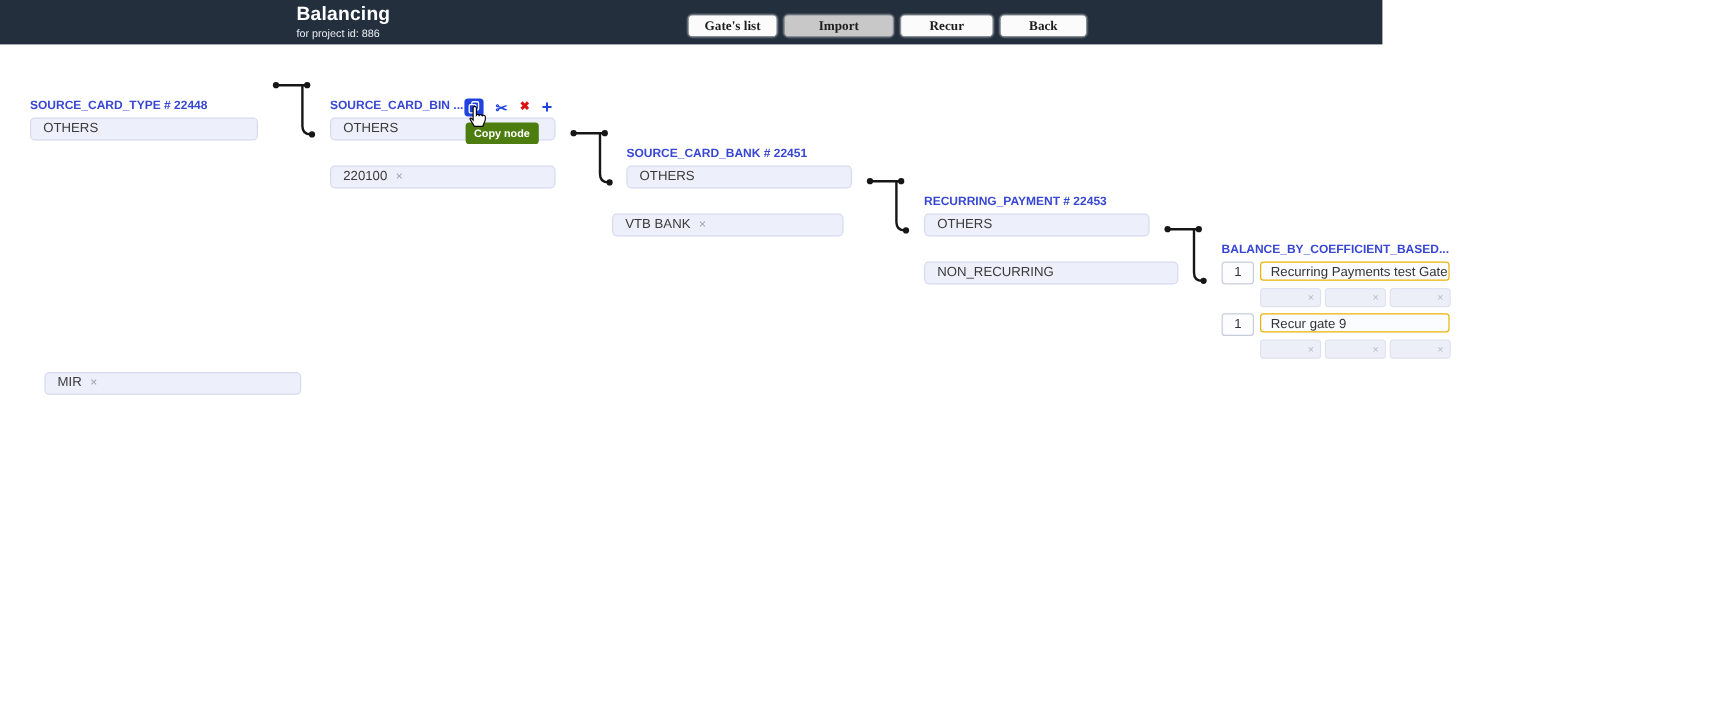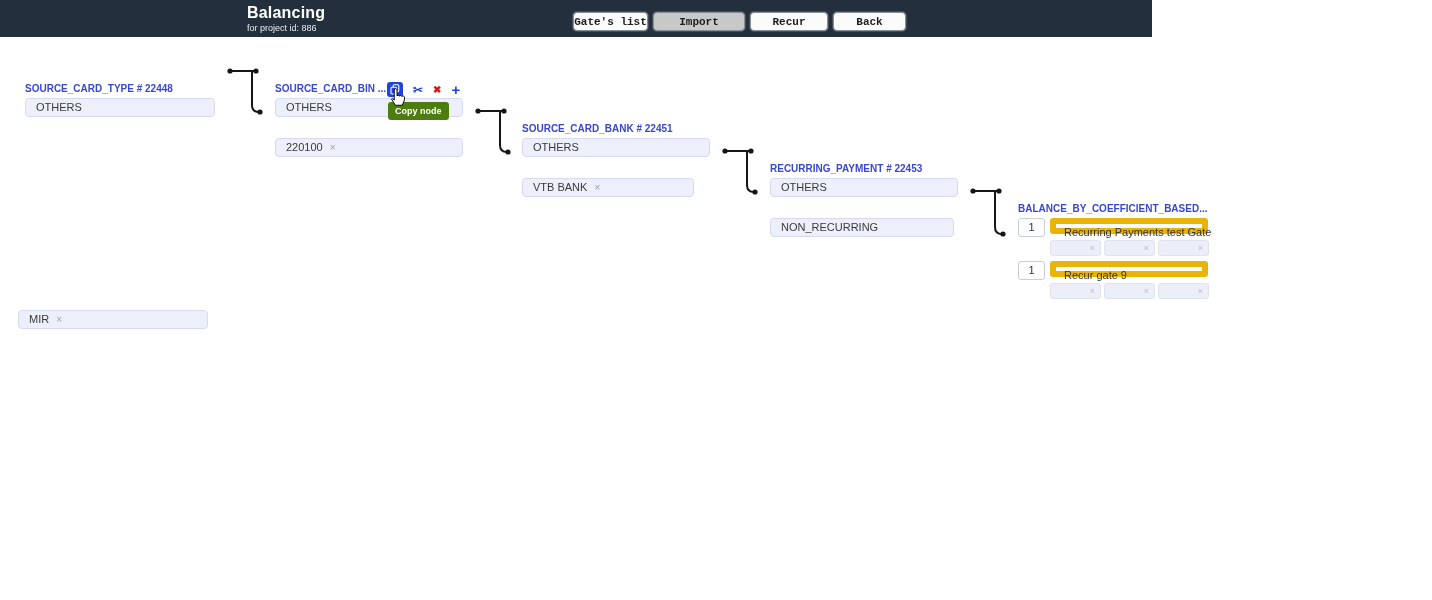--- a/index.html
+++ b/index.html
@@ -6,21 +6,21 @@
   html,body { width:1432px; height:600px; background:#ffffff; overflow:hidden;
               font-family:"Liberation Sans", sans-serif; }
 
   
   .topbar { position:absolute; left:0; top:0; width:1152px; height:37px;
             background:#242f3d; z-index:10; }
   .title-wrap { position:absolute; left:247px; top:4px; color:#fff; }
   .app-title { font-size:16px; font-weight:bold; letter-spacing:.2px; }
   .app-subtitle { font-size:9px; margin-top:1px; color:#e8ecf2; }
   .toolbar { position:absolute; right:246px; top:12px; display:flex; gap:5px; }
-  .tb-btn { height:19px; padding:0 14px; font-family:Liberation Mono, monospace;
+  .tb-btn { height:19px; padding:0 14px; font-family:Liberation Serif, serif;
             font-size:11px; font-weight:bold; color:#1d1d1d; background:#fbfbfb;
             border:1px solid #878d96; border-radius:4px; cursor:pointer;
             box-shadow:0 0 0 1px rgba(255,255,255,.15); }
   .tb-btn.b-gates { width:75px; padding:0; }
   .tb-btn.b-import { width:92px; padding:0; background:#c8c8c8; }
   .tb-btn.b-export { width:78px; padding:0; }
   .tb-btn.b-back { width:73px; padding:0; }
 
   
   .canvas { position:absolute; left:0; top:37px; width:1432px; height:563px; }
@@ -45,21 +45,21 @@
              font-weight:bold; padding:4px 7px; border-radius:3px; z-index:6;
              white-space:nowrap; }
 
   .cursor { position:absolute; z-index:7; }
 
   
   .weight-box { position:absolute; width:27px; height:19px; background:#fdfdff;
                 border:1px solid #c9cdd9; border-radius:3px; font-size:11px; color:#333;
                 text-align:center; line-height:17px; z-index:2; }
   .gate-box { position:absolute; width:158px; height:16px; background:#fbfcff;
-              border:6px solid #eab308; border-radius:3px; font-size:11px; color:#333;
+              border:1px solid #eab308; border-radius:3px; font-size:11px; color:#333;
               line-height:17px; padding-left:8px; z-index:2; white-space:nowrap; }
   .slot-row { position:absolute; display:flex; gap:3px; z-index:2; }
   .slot { width:51px; height:16px; background:#edeff8; border:1px solid #e0e2f0;
           border-radius:3px; display:flex; align-items:center; justify-content:flex-end;
           padding-right:5px; }
   .slot .rm { color:#b7bcca; font-size:9px; cursor:pointer; }
 </style>
 </head>
 <body>
 
@@ -102,21 +102,21 @@
       <circle cx="973" cy="191" r="2.6"></circle>
         <circle cx="999" cy="191" r="2.6"></circle>
         <circle cx="1003" cy="234" r="2.6"></circle>
     </g>
   </svg>
 
   <div class="col-title" style="left:25px; top:46px;">SOURCE_CARD_TYPE # 22448</div>
   <div class="node" style="left:25px; top:61px; width:190px;">
     <span>OTHERS</span>
   </div>
-  <div class="node" style="left:18px; top:273px; width:190px;">
+  <div class="node" style="left:37px; top:273px; width:214px;">
     <span>MIR</span><span class="rm">×</span>
   </div>
 
   <div class="col-title" style="left:275px; top:46px;">SOURCE_CARD_BIN ...</div>
   <div class="hdr-icons" style="left:387px; top:45px;">
     <span class="ic-copy">
       <svg width="10" height="11" viewBox="0 0 10 11">
         <rect x="3.2" y="0.8" width="5.6" height="6.8" rx="1" fill="none" stroke="#fff" stroke-width="1.1"></rect>
         <rect x="1.0" y="3.2" width="5.6" height="6.8" rx="1" fill="#2042df" stroke="#fff" stroke-width="1.1"></rect>
       </svg>
@@ -134,29 +134,29 @@
 
   <div class="tooltip" style="left:388px; top:65px;">Copy node</div>
   <svg class="cursor" style="left:391px; top:51px;" width="15" height="18" viewBox="0 0 14 17">
     <path d="M4.2 0.6 C3.5 0.6 3 1.1 3 1.8 L3 11.5 L1.2 9.7 L0.4 10.4 L4 16.3 L10.6 16.3 L12.6 11.3 L12.6 8.7 C12.6 7.5 10.8 7.1 10.2 8 C9.9 7 8.2 6.8 7.7 7.7 C7.4 6.9 6.1 6.8 5.6 7.5 L5.6 1.8 C5.6 1.1 5 0.6 4.2 0.6 Z" fill="#ffffff" stroke="#000000" stroke-width="0.9"></path>
   </svg>
 
   <div class="col-title" style="left:522px; top:86px;">SOURCE_CARD_BANK # 22451</div>
   <div class="node" style="left:522px; top:101px; width:188px;">
     <span>OTHERS</span>
   </div>
-  <div class="node" style="left:522px; top:141px; width:172px;">
+  <div class="node" style="left:510px; top:141px; width:193px;">
     <span>VTB BANK</span><span class="rm">×</span>
   </div>
 
   <div class="col-title" style="left:770px; top:126px;">RECURRING_PAYMENT # 22453</div>
   <div class="node" style="left:770px; top:141px; width:188px;">
     <span>OTHERS</span>
   </div>
-  <div class="node" style="left:770px; top:181px; width:184px;">
+  <div class="node" style="left:770px; top:181px; width:212px;">
     <span>NON_RECURRING</span>
   </div>
 
   <div class="col-title" style="left:1018px; top:166px;">BALANCE_BY_COEFFICIENT_BASED...</div>
 
   <div class="weight-box" style="left:1018px; top:181px;">1</div>
   <div class="gate-box" style="left:1050px; top:181px;">Recurring Payments test Gate</div>
   <div class="slot-row" style="left:1050px; top:203px;">
     <div class="slot">
         <span class="rm">×</span>

